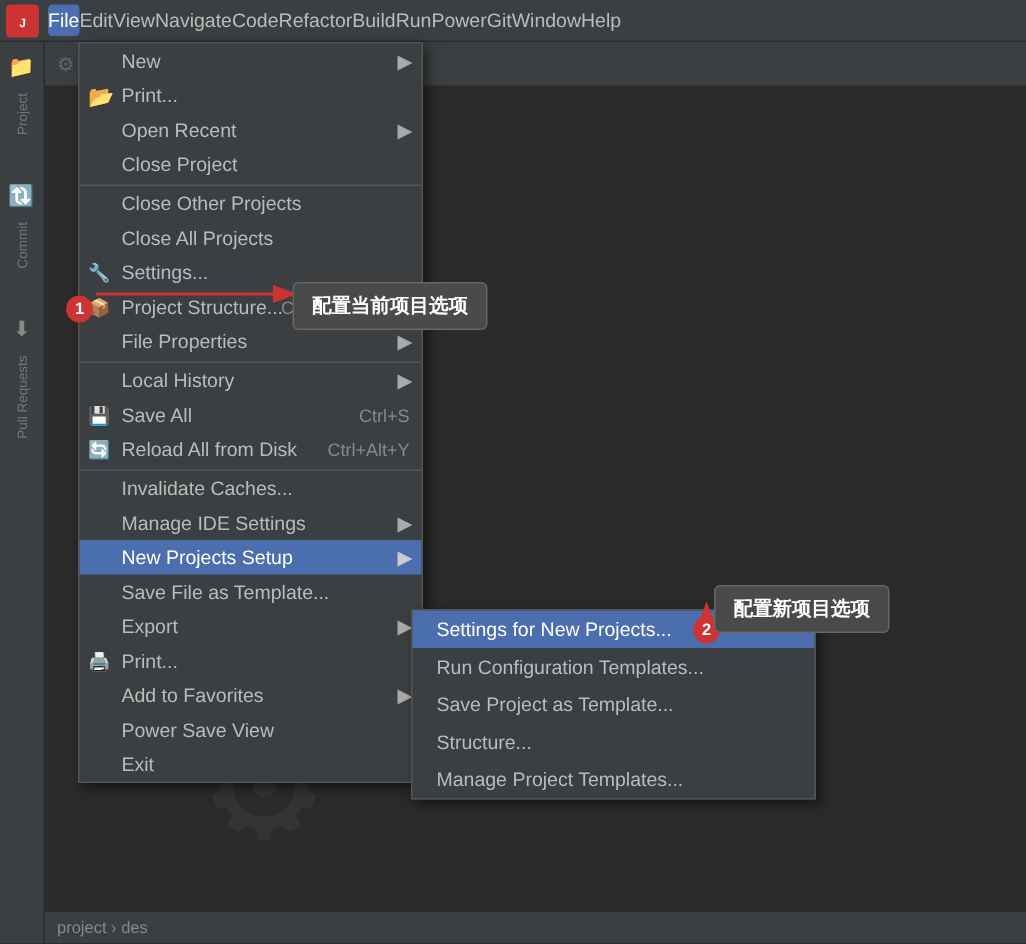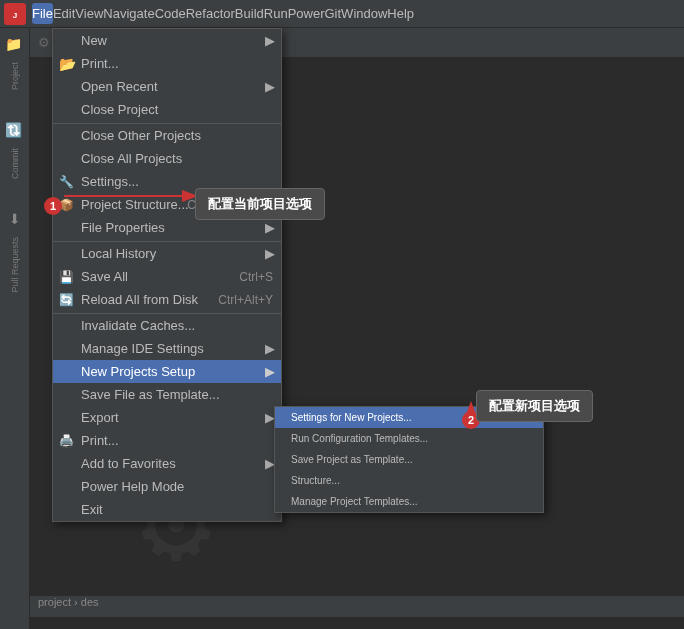--- a/index.html
+++ b/index.html
@@ -213,21 +213,21 @@
       box-shadow: 3px 3px 8px rgba(0,0,0,0.5);
       z-index: 101;
       pointer-events: auto;
     }
     .submenu-item {
       display: flex;
       align-items: center;
       padding: 5px 16px;
       color: #bbbbbb;
       cursor: pointer;
-      font-size: 10px;
+      font-size: 13px;
       position: relative;
       white-space: nowrap;
     }
     .submenu-item.active-item {
       background: #4b6eaf;
       color: white;
     }
 
     
     .tooltip-bubble {
@@ -435,21 +435,21 @@
     <span class="icon-space" style="font-size:12px;">🖨️</span>
     <span>Print...</span>
   </div>
 
   <div class="menu-item">
     <span>Add to Favorites</span>
     <span class="arrow">▶</span>
   </div>
 
   <div class="menu-item">
-    <span>Power Help Mode</span>
+    <span>Power Save View</span>
   </div>
 
   <div class="menu-item">
     <span>Exit</span>
   </div>
 </div>
 
 <div class="submenu-new-projects" style="top: 406px; left: 274px;">
   <div class="submenu-item active-item">
     <span>Settings for New Projects...</span>
@@ -495,15 +495,15 @@
 
 <svg class="annotation-arrow" style="position:absolute;top:400px;left:462px;width:40px;height:30px;">
   <line x1="9" y1="15" x2="9" y2="5" stroke="#cc3333" stroke-width="2" marker-end="url(#arrowhead2)"></line>
   <defs>
     <marker id="arrowhead2" markerWidth="8" markerHeight="6" refX="6" refY="3" orient="auto">
       <polygon points="0 0, 8 3, 0 6" fill="#cc3333"></polygon>
     </marker>
   </defs>
 </svg>
 
-<div style="position:absolute;bottom:12px;left:30px;right:0;height:22px;background:#3c3f41;border-top:1px solid #2b2b2b;display:flex;align-items:flex-start;padding:0 8px;color:#888;font-size:11px;">
+<div style="position:absolute;bottom:0;left:30px;right:0;height:22px;background:#3c3f41;border-top:1px solid #2b2b2b;display:flex;align-items:center;padding:0 8px;color:#888;font-size:11px;">
   <span>project › des</span>
 </div>
 
 </body></html>

